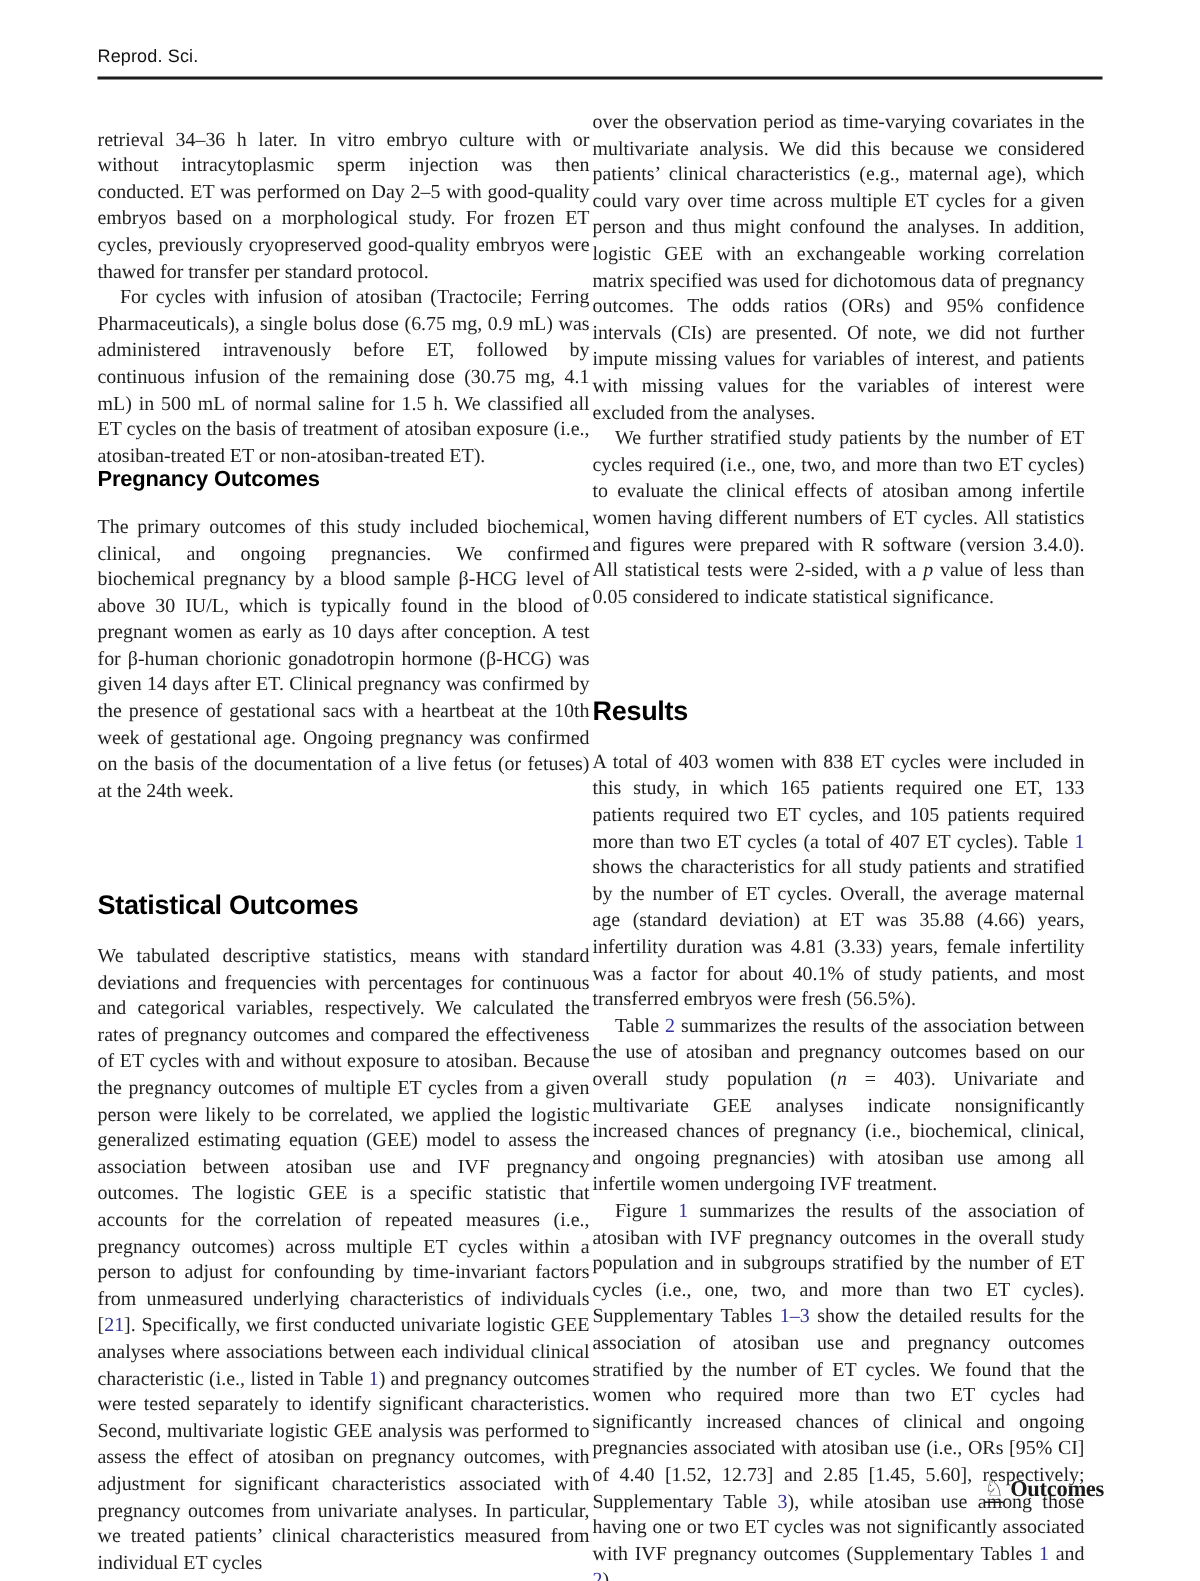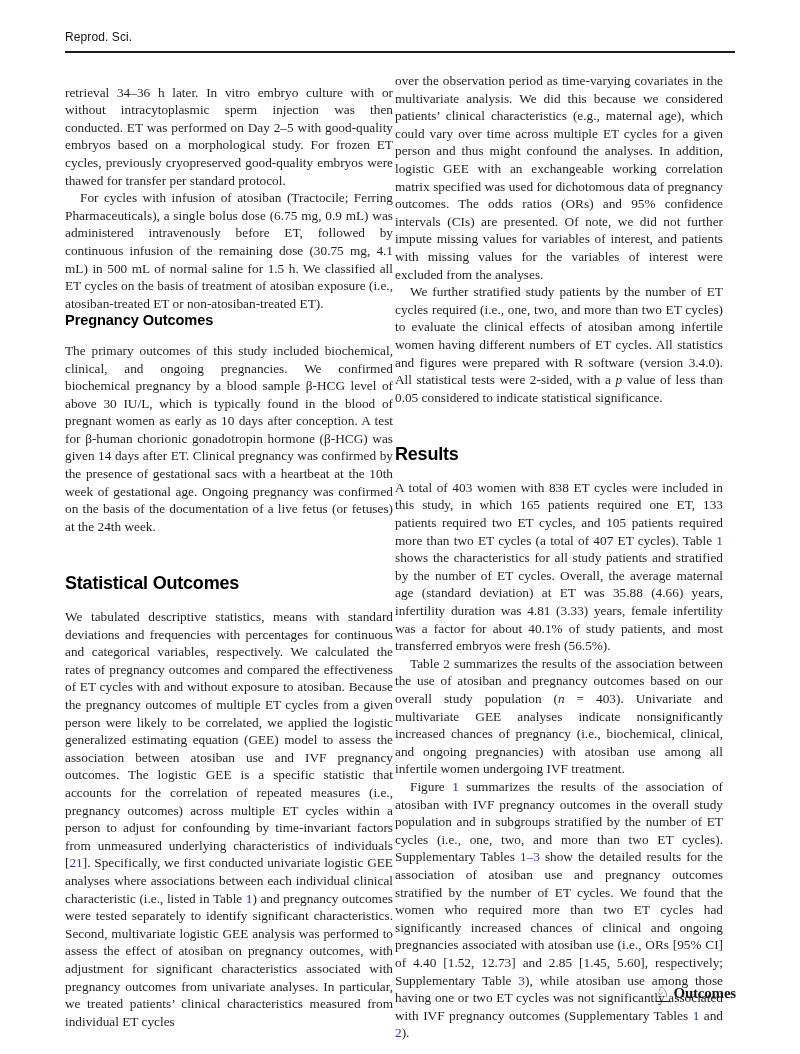--- a/index.html
+++ b/index.html
@@ -47,21 +47,21 @@
     color: #000;
     margin: 0 0 12px 0;
     text-align: left;
     letter-spacing: -0.1px;
   }
   .sec-heading {
     font-family: "Liberation Sans", "DejaVu Sans", sans-serif;
     font-weight: bold;
     font-size: 18px;
     color: #000;
-    margin: 40px 0 15px 0;
+    margin: 60px 0 15px 0;
     text-align: left;
     letter-spacing: -0.2px;
   }
   .ref-link { color: #32329e; cursor: pointer; }
   .it { font-style: italic; }
   .springer-footer {
     position: absolute;
     right: 64px;
     bottom: 52px;
     display: flex;

